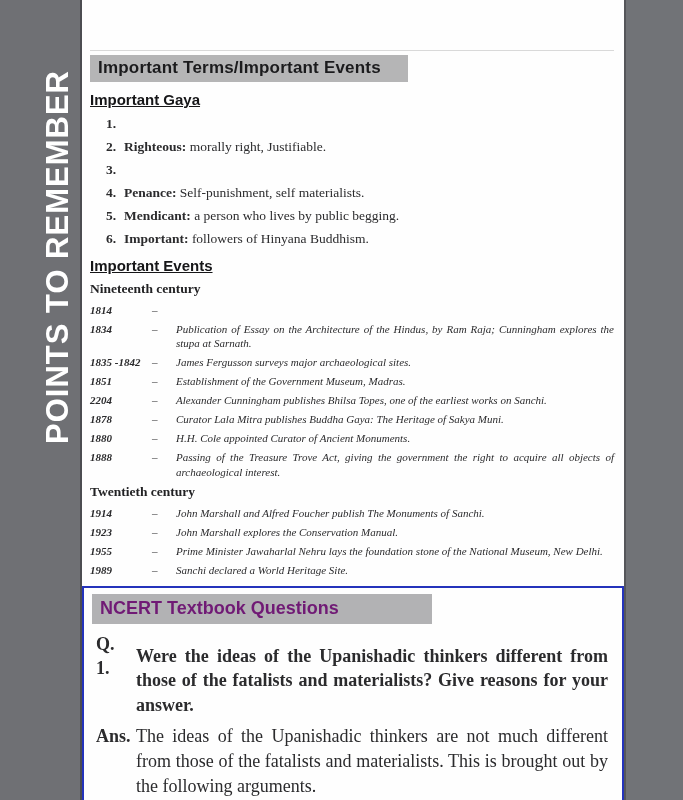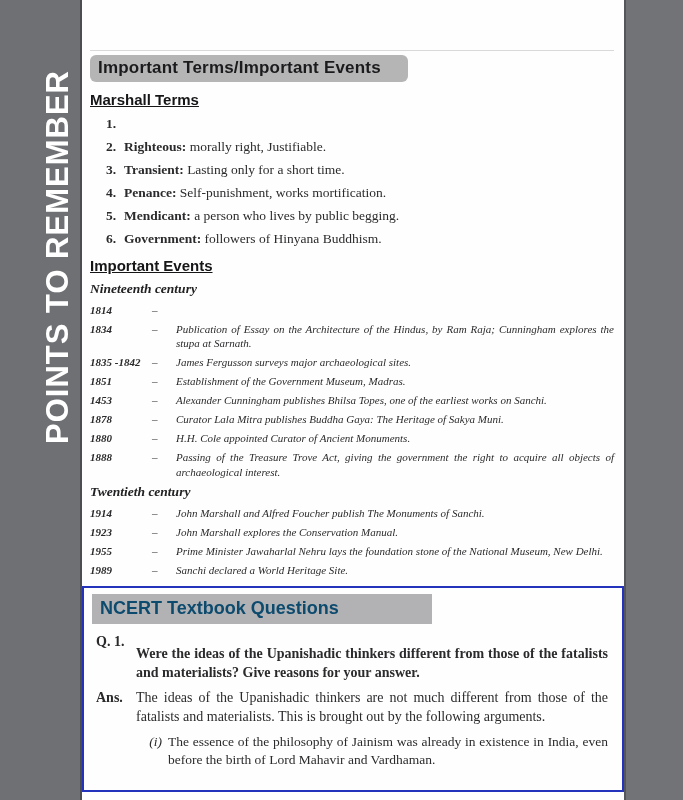--- a/index.html
+++ b/index.html
@@ -56,21 +56,20 @@
   }
   .gray-bar {
     background: #b5b5b6;
     color: #1b1b1d;
     font-family: "Liberation Sans", sans-serif;
     font-weight: bold;
     font-size: 17px;
     padding: 3px 10px 4px 8px;
     width: 300px;
     letter-spacing: 0.2px;
-    border-radius: 6px;
   }
   .section-heading {
     font-family: "Liberation Sans", sans-serif;
     font-weight: bold;
     font-size: 15px;
     color: #161618;
     text-decoration: underline;
     margin: 9px 0 7px 0;
   }
   
@@ -88,21 +87,20 @@
     margin-right: 8px;
     flex: none;
   }
   .term-name { font-weight: bold; }
   
   .era-heading {
     font-size: 13.5px;
     font-weight: bold;
     color: #222224;
     margin: 4px 0 6px 0;
-    font-style: italic;
   }
   .event-row {
     display: flex;
     font-size: 11px;
     color: #2b2b2d;
     line-height: 1.32;
     margin-bottom: 4.5px;
     font-style: italic;
   }
   .event-year {
@@ -121,31 +119,31 @@
     text-align: justify;
   }
   
   .ncert-box {
     border: 2px solid #2433bb;
     margin: 8px -10px 0 -8px;
     padding: 6px 14px 16px 8px;
   }
   .ncert-bar {
     background: #b2b2b4;
-    color: #0c4a6e;
+    color: #701a75;
     font-family: "Liberation Sans", sans-serif;
     font-weight: bold;
     font-size: 18px;
     padding: 4px 10px 5px 8px;
     width: 322px;
     margin-bottom: 8px;
   }
   .qa-row {
     display: flex;
-    font-size: 14px;
+    font-size: 18px;
     line-height: 1.38;
     color: #2b2b2d;
     margin: 0 0 6px 4px;
   }
   .qa-label {
     width: 34px;
     font-weight: bold;
     flex: none;
     margin-right: 6px;
   }
@@ -175,51 +173,50 @@
   <div class="side-strip">
     <div class="side-strip-label">POINTS TO REMEMBER</div>
   </div>
 
   <div class="page">
 
     <div class="top-rule"></div>
 
     <div class="gray-bar">Important Terms/Important Events</div>
 
-    <div class="section-heading">Marshall Terms</div>
+    <div class="section-heading">Important Gaya</div>
 
     <div>
 
         <div class="term-row">
           <span class="term-num">1.</span>
         </div>
 
         <div class="term-row">
           <span class="term-num">2.</span>
           <span><span class="term-name">Righteous:</span> <span>morally right, Justifiable.</span></span>
         </div>
 
         <div class="term-row">
           <span class="term-num">3.</span>
-          <span><span class="term-name">Transient:</span> <span>Lasting only for a short time.</span></span>
         </div>
 
         <div class="term-row">
           <span class="term-num">4.</span>
-          <span><span class="term-name">Penance:</span> <span>Self-punishment, works mortification.</span></span>
+          <span><span class="term-name">Penance:</span> <span>Self-punishment, self materialists.</span></span>
         </div>
 
         <div class="term-row">
           <span class="term-num">5.</span>
           <span><span class="term-name">Mendicant:</span> <span>a person who lives by public begging.</span></span>
         </div>
 
         <div class="term-row">
           <span class="term-num">6.</span>
-          <span><span class="term-name">Government:</span> <span>followers of Hinyana Buddhism.</span></span>
+          <span><span class="term-name">Important:</span> <span>followers of Hinyana Buddhism.</span></span>
         </div>
       </div>
 
     <div class="section-heading">Important Events</div>
 
     <div class="era-heading">Nineteenth century</div>
 
     <div>
 
         <div class="event-row">
@@ -239,21 +236,21 @@
           <span class="event-text">James Fergusson surveys major archaeological sites.</span>
         </div>
 
         <div class="event-row">
           <span class="event-year">1851</span>
           <span class="event-dash">–</span>
           <span class="event-text">Establishment of the Government Museum, Madras.</span>
         </div>
 
         <div class="event-row">
-          <span class="event-year">1453</span>
+          <span class="event-year">2204</span>
           <span class="event-dash">–</span>
           <span class="event-text">Alexander Cunningham publishes Bhilsa Topes, one of the earliest works on Sanchi.</span>
         </div>
 
         <div class="event-row">
           <span class="event-year">1878</span>
           <span class="event-dash">–</span>
           <span class="event-text">Curator Lala Mitra publishes Buddha Gaya: The Heritage of Sakya Muni.</span>
         </div>
 

